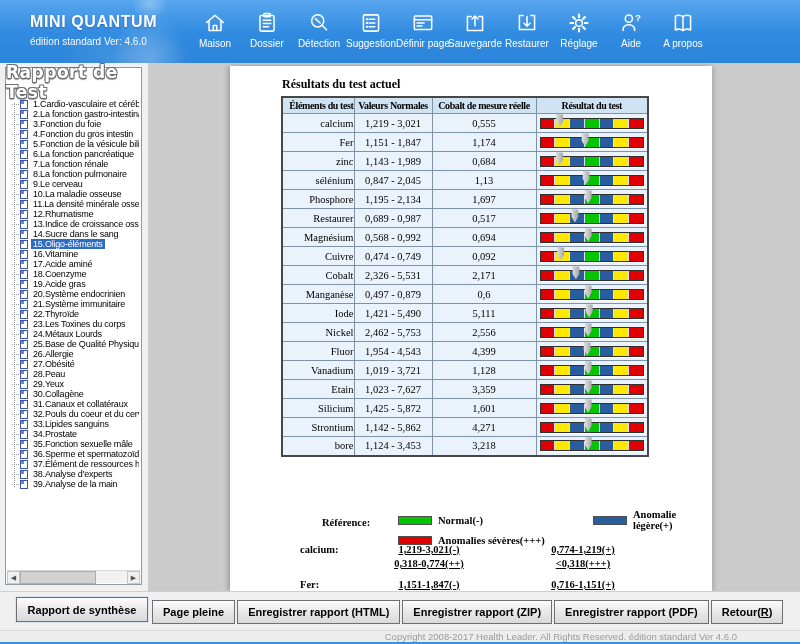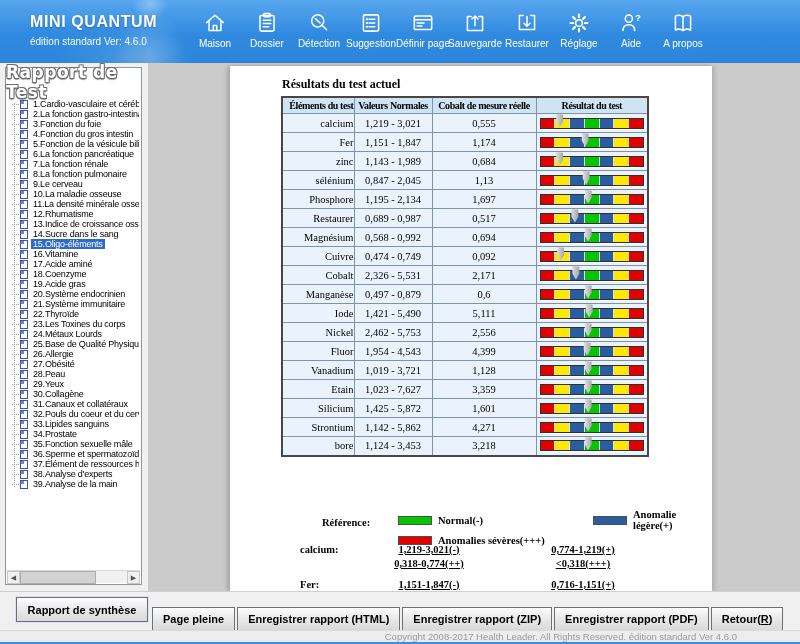--- a/index.html
+++ b/index.html
@@ -83,21 +83,21 @@
   .ref-gap{height:7px;}
 
   
   .bottom-strip{position:absolute;left:0;top:591px;width:800px;height:39px;background:#f0f0f0;
                 border-top:1px solid #cfcfcf;}
   .win-btn{height:24px;background:linear-gradient(180deg,#fdfdfd,#eaeaea 45%,#d9d9d9);
            border:1px solid #6f6f6f;font-family:"Liberation Sans",sans-serif;font-weight:bold;
            font-size:11px;color:#000;padding:0 10px;cursor:pointer;}
   .synthese{position:absolute;left:16px;top:5px;width:132px;height:25px;
             box-shadow:0 0 0 1px #d9e4f2;}
-  .actions{position:absolute;left:152px;top:15px;display:flex;gap:2px;}
+  .actions{position:absolute;left:152px;top:8px;display:flex;gap:2px;}
   .footer{position:absolute;left:0;top:630px;width:800px;height:14px;background:#ededed;
           border-top:1px solid #dadada;border-bottom:2px solid #3c8ede;
           display:flex;align-items:center;justify-content:flex-end;padding-right:63px;
           font-size:9.5px;color:#9a9a9a;}
 </style>
 </head>
 <body>
 
 <div class="app">
 

